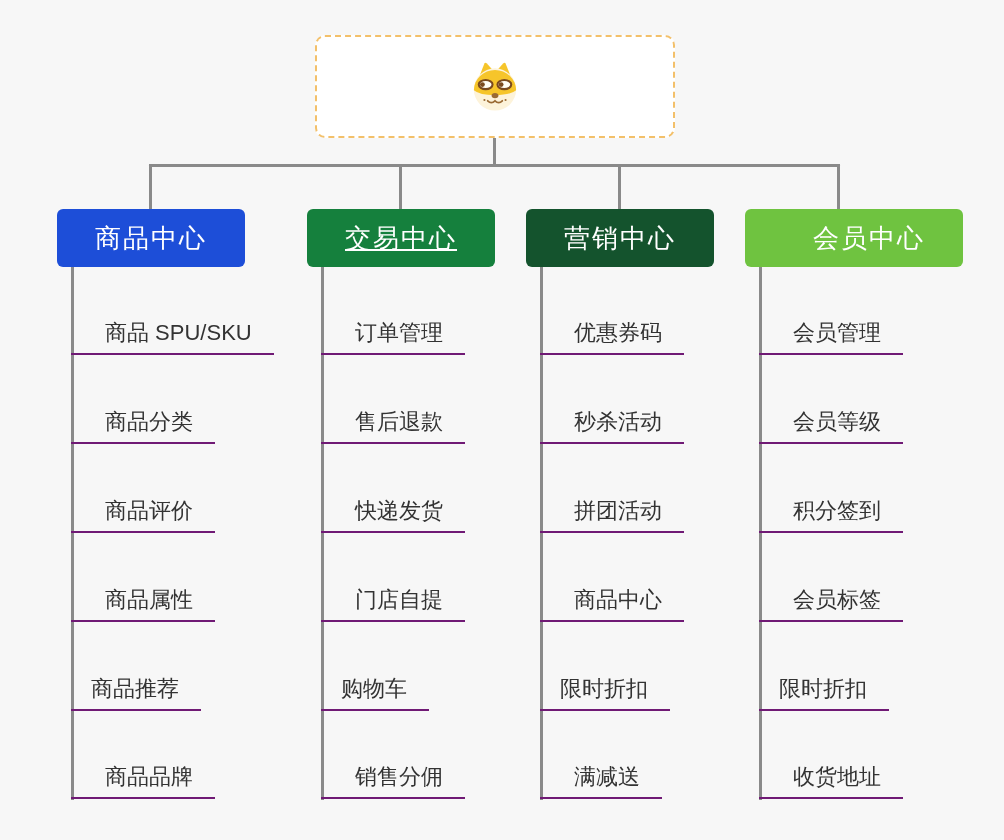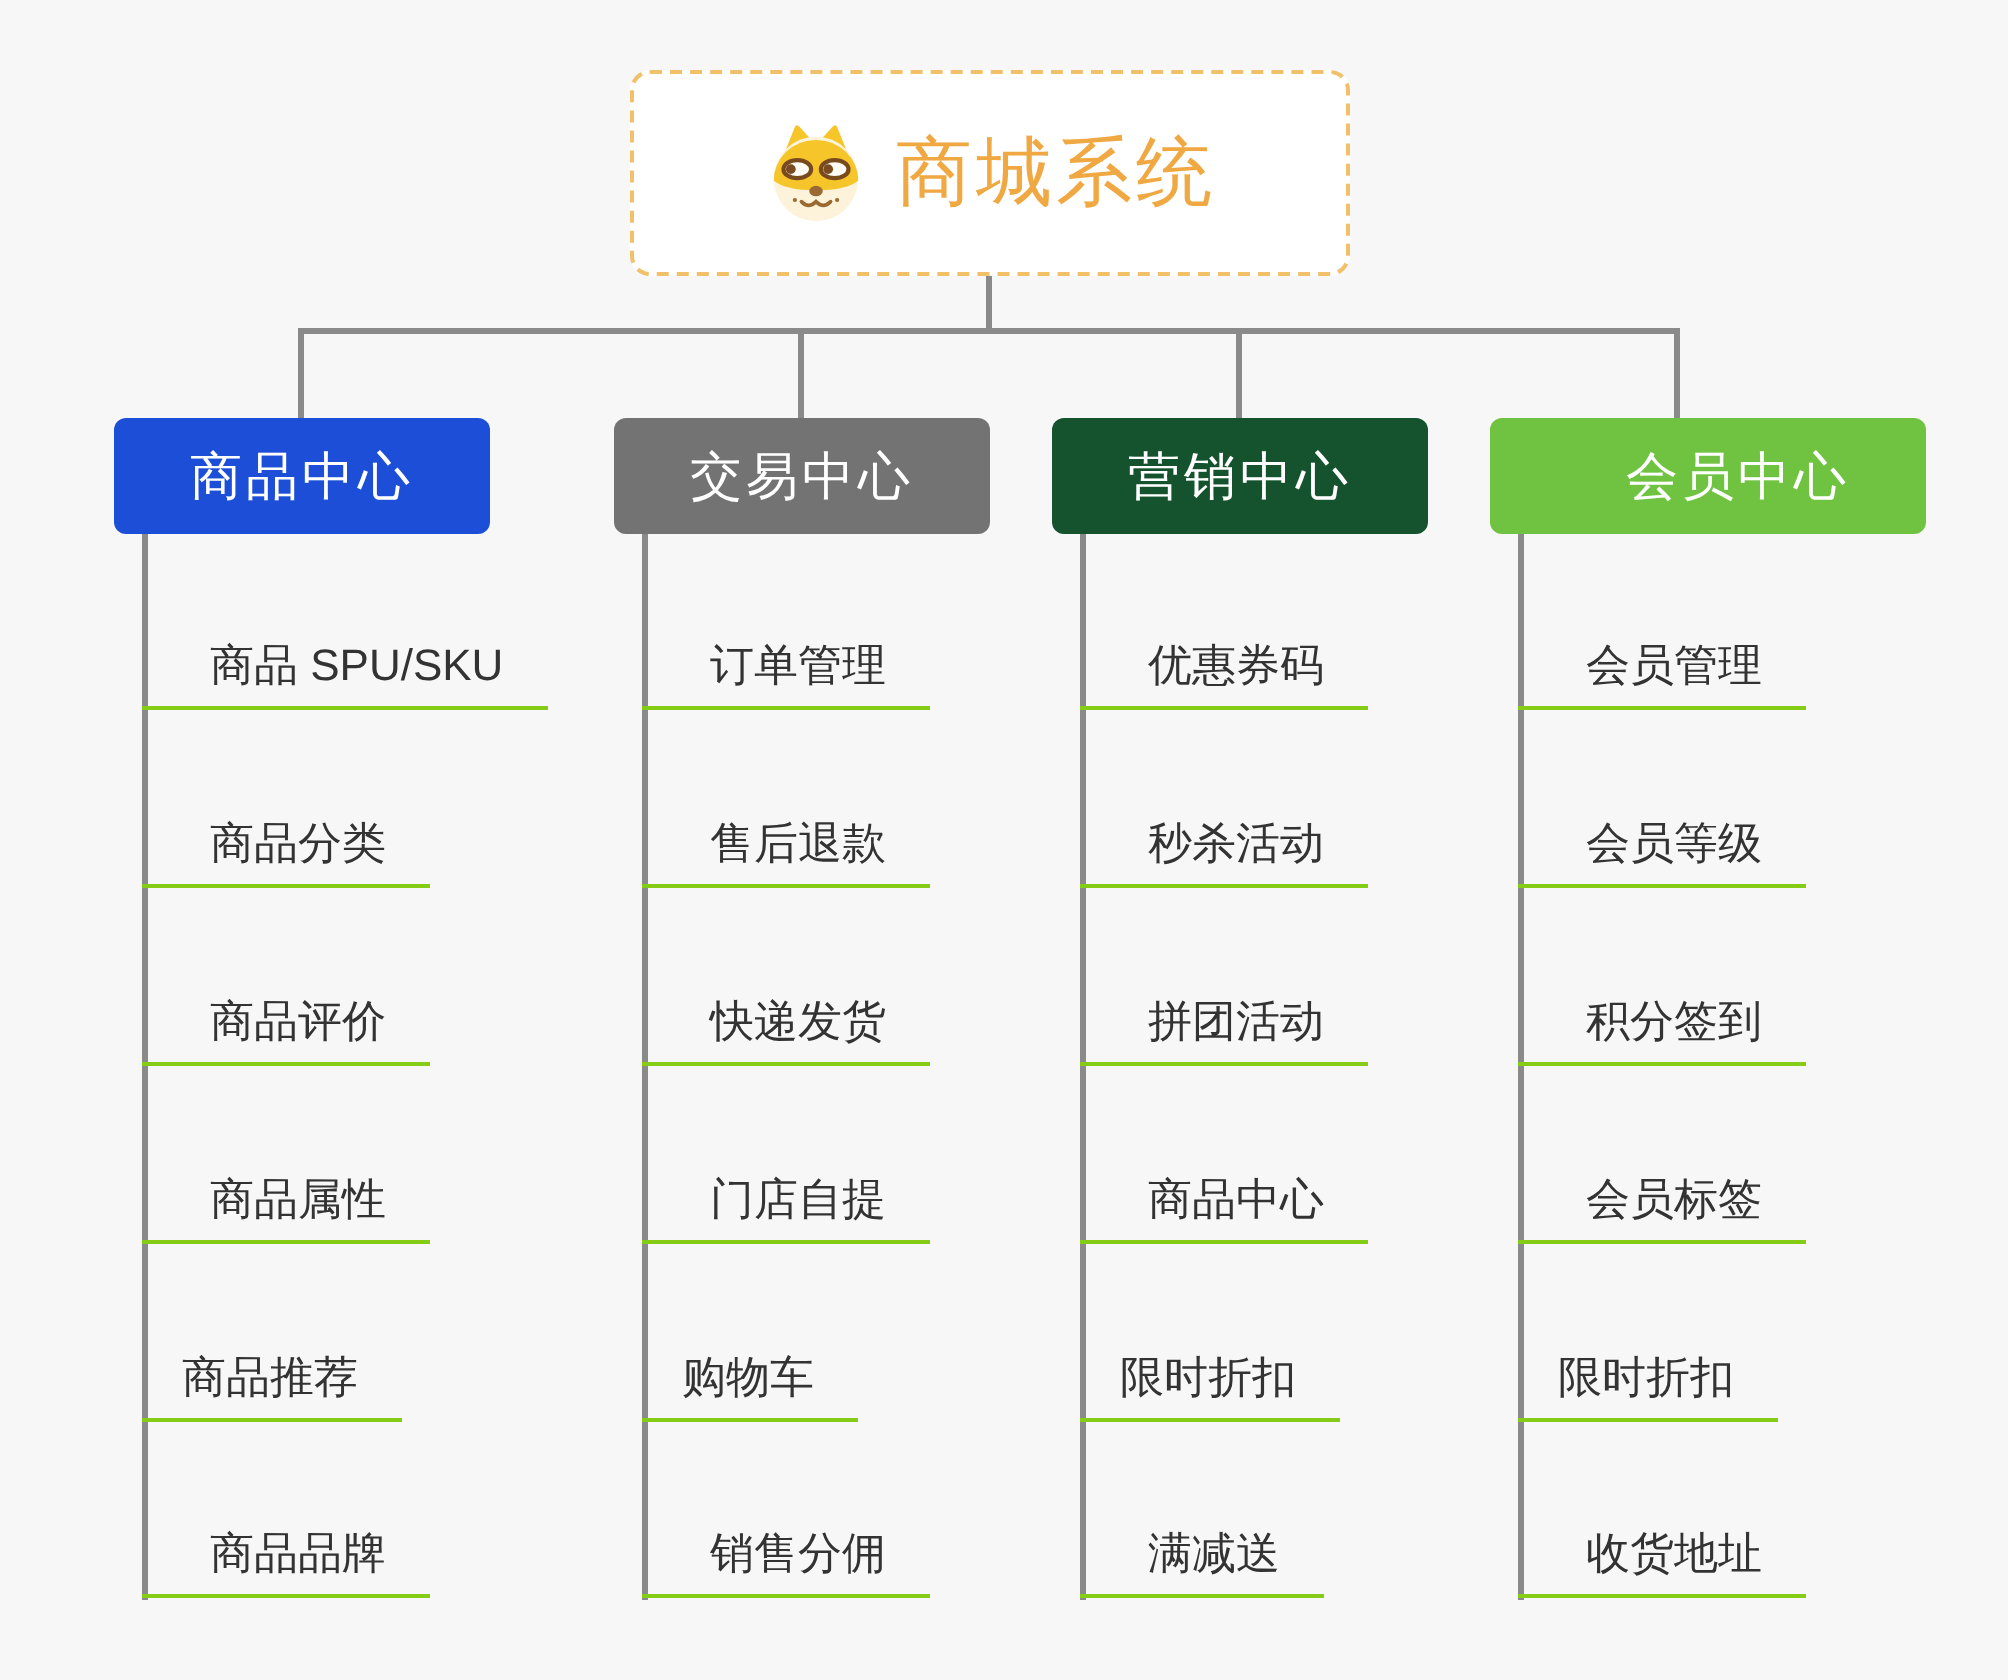--- a/index.html
+++ b/index.html
@@ -60,21 +60,21 @@
   .branch-header.b1 { left: 307px; }
   .branch-header.b2 { left: 526px; }
   .branch-header.b3 { left: 745px; }
   
   .leaf {
     position: absolute;
     font-size: 22px;
     color: #333333;
     line-height: 28px;
     padding: 0 22px 6px 34px;
-    border-bottom: 2px solid #84cc16;
+    border-bottom: 2px solid #701a75;
     white-space: nowrap;
     cursor: pointer;
   }
   .leaf.col0 { left: 71px; }
   .leaf.col1 { left: 321px; }
   .leaf.col2 { left: 540px; }
   .leaf.col3 { left: 759px; }
   .leaf.r0 { top: 319px; }
   .leaf.r1 { top: 408px; }
   .leaf.r2 { top: 497px; }
@@ -104,25 +104,24 @@
     <path d="M6 36 a26 25 0 0 1 52 0 q-7 6 -26 6 q-19 0 -26 -6 z" fill="#f6c52a"></path>
     <ellipse cx="20.5" cy="29" rx="8.5" ry="5.6" fill="#fffdf5" stroke="#7a4a1f" stroke-width="2.6"></ellipse>
     <ellipse cx="43.5" cy="29" rx="8.5" ry="5.6" fill="#fffdf5" stroke="#7a4a1f" stroke-width="2.6"></ellipse>
     <circle cx="16.5" cy="29" r="3" fill="#7a4a1f"></circle>
     <circle cx="39.5" cy="29" r="3" fill="#7a4a1f"></circle>
     <ellipse cx="32" cy="42.5" rx="4.2" ry="3.2" fill="#9a6a33"></ellipse>
     <path d="M23 49 q4.5 4.5 9 0 q4.5 4.5 9 0" stroke="#9a6a33" fill="none" stroke-width="2.2" stroke-linecap="round"></path>
     <circle cx="19" cy="48" r="1.3" fill="#9a6a33"></circle>
     <circle cx="45" cy="48" r="1.3" fill="#9a6a33"></circle>
   </svg>
-  <span class="root-title" style="color: rgb(240, 168, 67);">商城系统</span>
 </div>
 
 <div class="branch-header b0" style="background-color: #1d4ed8;">商品中心</div>
-<div class="branch-header b1" style="background-color: #737373;">交易中心</div>
+<div class="branch-header b1" style="background-color: #15803d; text-decoration: underline;">交易中心</div>
 <div class="branch-header b2" style="background-color: #14532d;">营销中心</div>
 <div class="branch-header b3" style="background-color: rgb(111, 195, 64); padding-left: 30px;">会员中心</div>
 
 <div class="leaf col0 r0">商品 SPU/SKU</div>
 <div class="leaf col0 r1">商品分类</div>
 <div class="leaf col0 r2">商品评价</div>
 <div class="leaf col0 r3">商品属性</div>
 <div class="leaf col0 r4">商品推荐</div>
 <div class="leaf col0 r5">商品品牌</div>
 

